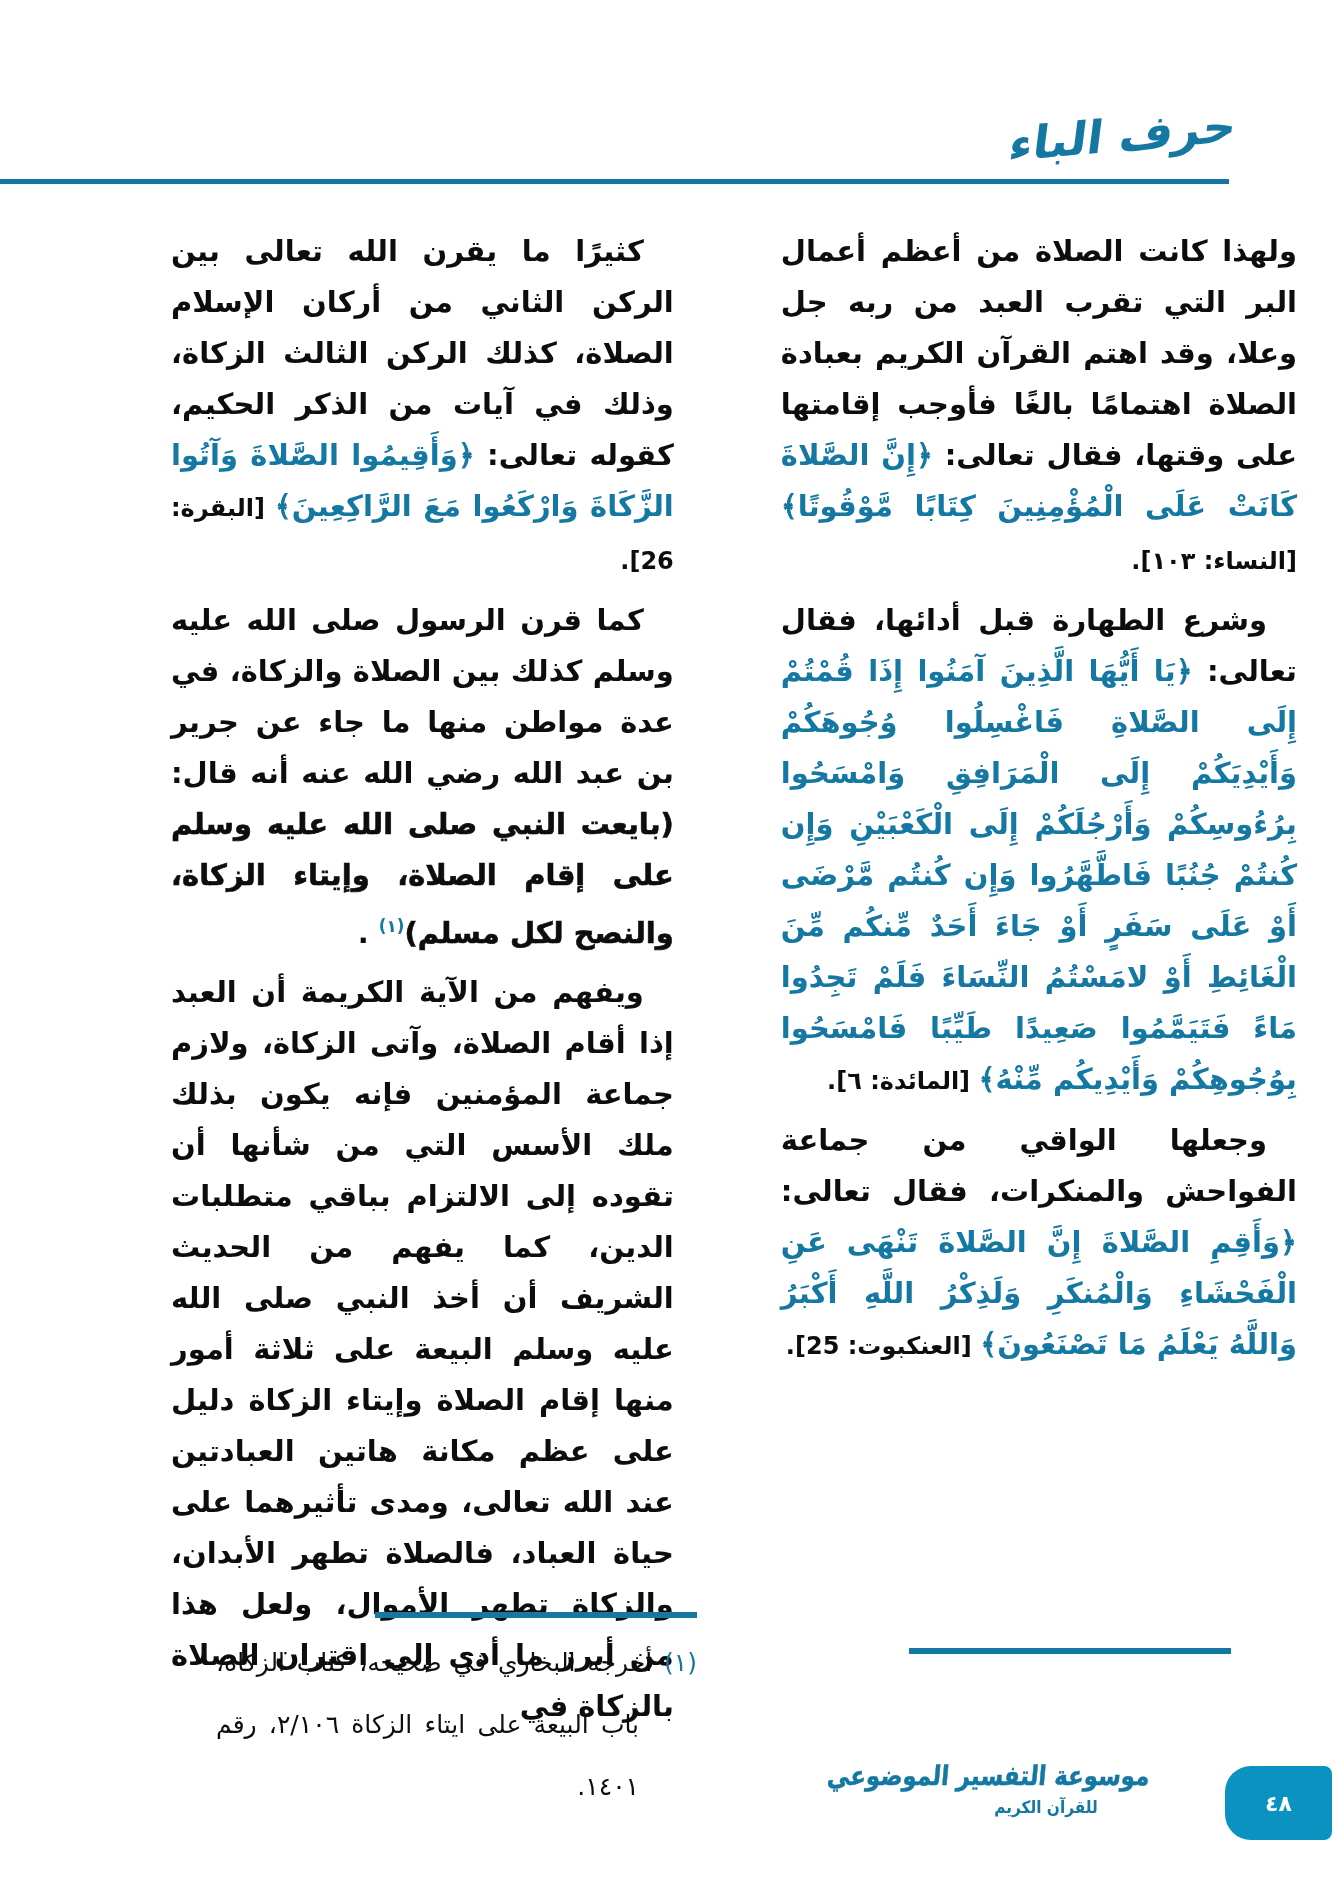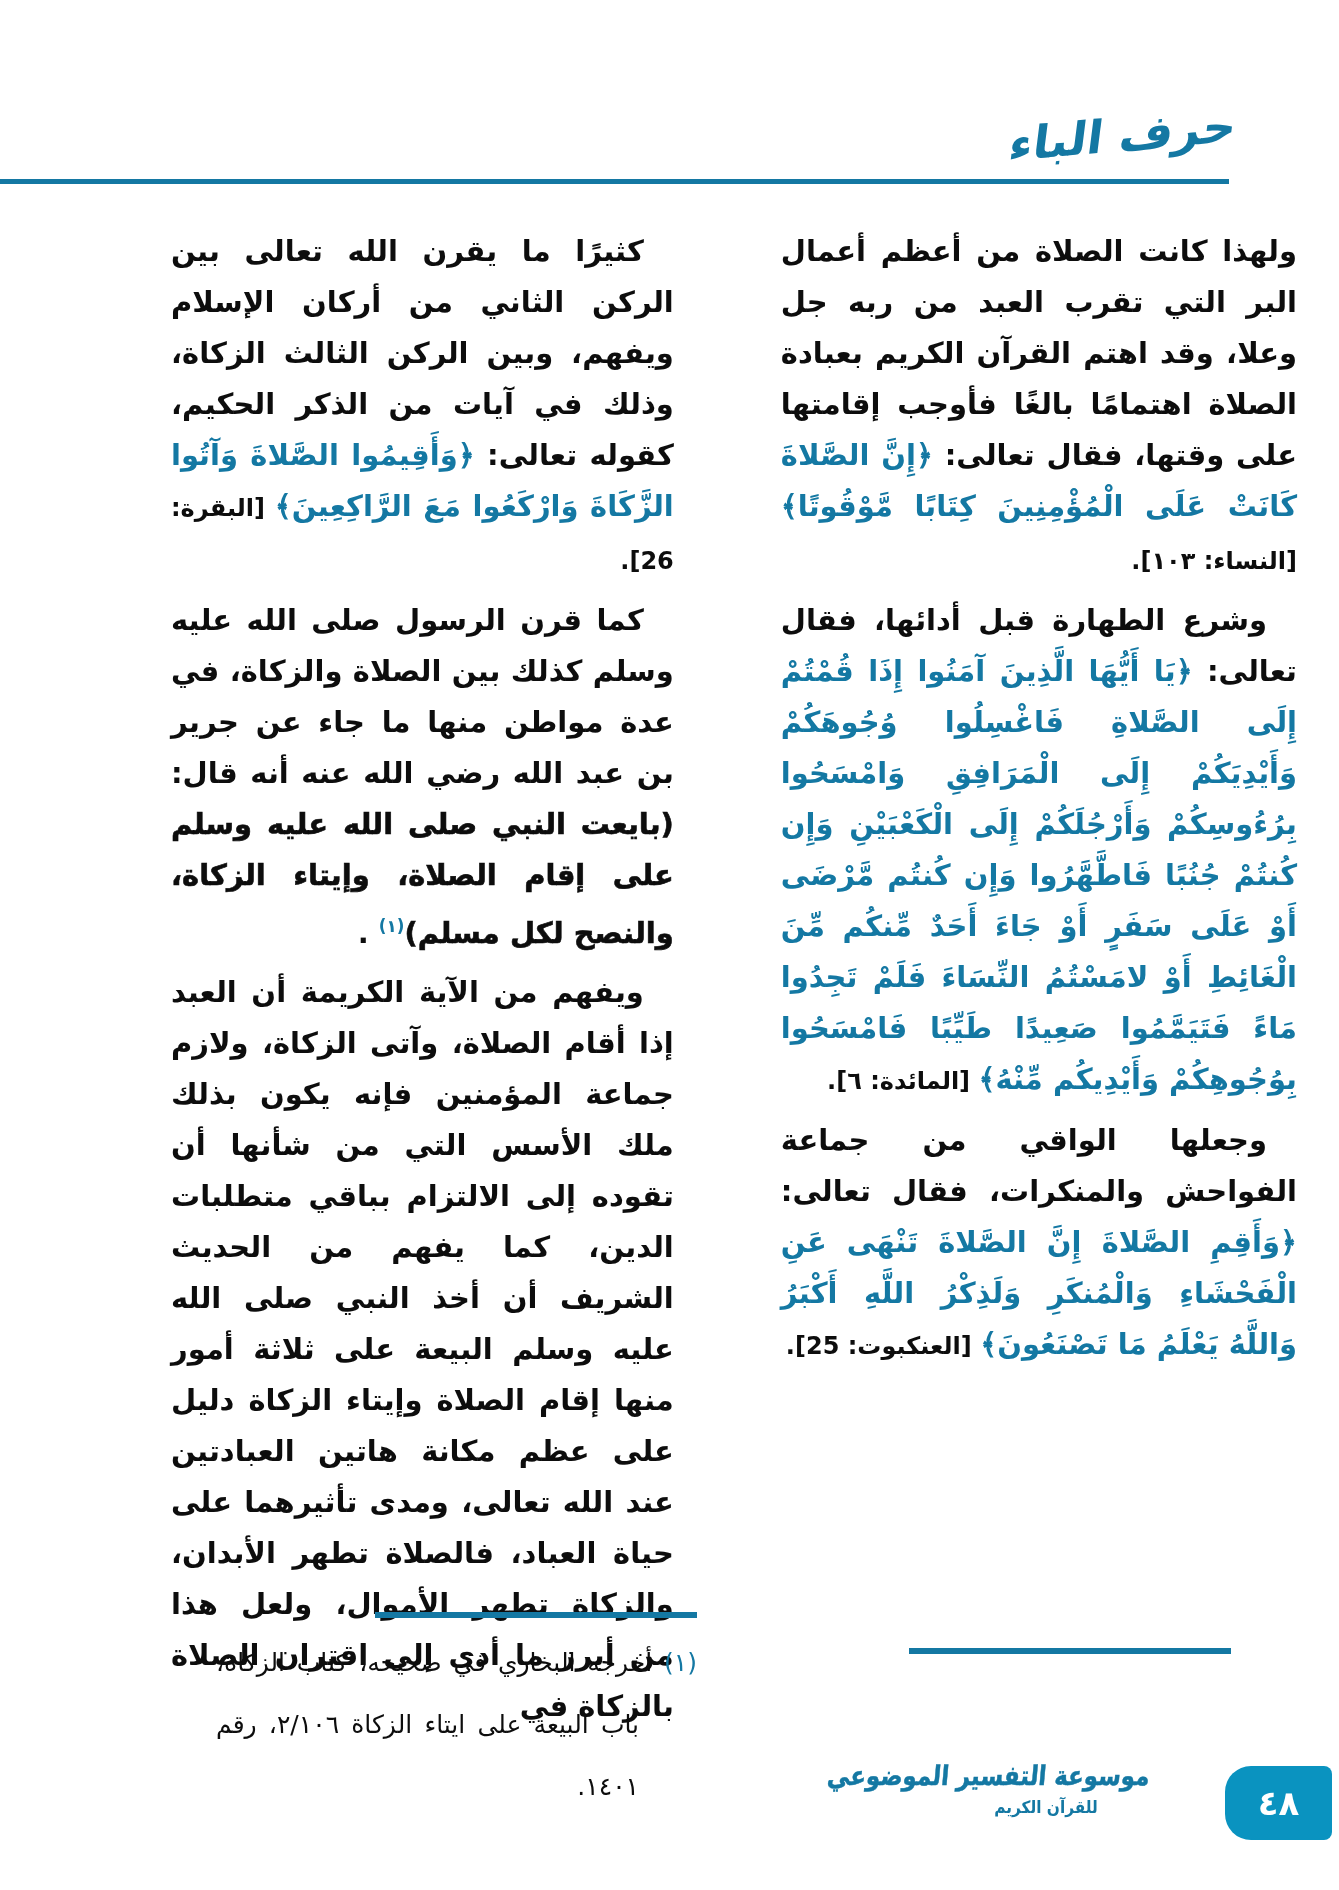--- a/index.html
+++ b/index.html
@@ -91,41 +91,41 @@
   .logo-sub{
     margin-top:6px;font-size:17px;font-weight:bold;
     transform:scaleX(0.9);
   }
   .page-badge{
     position:absolute;left:1225px;top:1766px;
     width:107px;height:74px;
     background:var(--badge);
     border-radius:26px 8px 8px 26px;
     display:flex;align-items:center;justify-content:center;
-    color:#fff;font-size:34px;font-weight:bold;
+    color:#fff;font-size:22px;font-weight:bold;
   }
 </style>
 </head>
 <body>
 
 <div class="page">
 
   <div class="section-title">حرف الباء</div>
   <div class="header-rule"></div>
 
   <div class="columns">
 
     <section class="col col-first">
       <p class="body flush"><span class="seg seg-text">ولهذا كانت الصلاة من أعظم أعمال البر التي تقرب العبد من ربه جل وعلا، وقد اهتم القرآن الكريم بعبادة الصلاة اهتمامًا بالغًا فأوجب إقامتها على وقتها، فقال تعالى: </span><span class="seg seg-verse">﴿إِنَّ الصَّلاةَ كَانَتْ عَلَى الْمُؤْمِنِينَ كِتَابًا مَّوْقُوتًا﴾</span><span class="seg seg-ref"> [النساء: ١٠٣].</span></p>
       <p class="body"><span class="seg seg-text">وشرع الطهارة قبل أدائها، فقال تعالى: </span><span class="seg seg-verse">﴿يَا أَيُّهَا الَّذِينَ آمَنُوا إِذَا قُمْتُمْ إِلَى الصَّلاةِ فَاغْسِلُوا وُجُوهَكُمْ وَأَيْدِيَكُمْ إِلَى الْمَرَافِقِ وَامْسَحُوا بِرُءُوسِكُمْ وَأَرْجُلَكُمْ إِلَى الْكَعْبَيْنِ وَإِن كُنتُمْ جُنُبًا فَاطَّهَّرُوا وَإِن كُنتُم مَّرْضَى أَوْ عَلَى سَفَرٍ أَوْ جَاءَ أَحَدٌ مِّنكُم مِّنَ الْغَائِطِ أَوْ لامَسْتُمُ النِّسَاءَ فَلَمْ تَجِدُوا مَاءً فَتَيَمَّمُوا صَعِيدًا طَيِّبًا فَامْسَحُوا بِوُجُوهِكُمْ وَأَيْدِيكُم مِّنْهُ﴾</span><span class="seg seg-ref"> [المائدة: ٦].</span></p>
       <p class="body"><span class="seg seg-text">وجعلها الواقي من جماعة الفواحش والمنكرات، فقال تعالى: </span><span class="seg seg-verse">﴿وَأَقِمِ الصَّلاةَ إِنَّ الصَّلاةَ تَنْهَى عَنِ الْفَحْشَاءِ وَالْمُنكَرِ وَلَذِكْرُ اللَّهِ أَكْبَرُ وَاللَّهُ يَعْلَمُ مَا تَصْنَعُونَ﴾</span><span class="seg seg-ref"> [العنكبوت: 25].</span></p>
     </section>
 
     <section class="col col-second">
-      <p class="body"><span class="seg seg-text">كثيرًا ما يقرن الله تعالى بين الركن الثاني من أركان الإسلام ويفهم، وبين الركن الثالث الزكاة، وذلك في آيات من الذكر الحكيم، كقوله تعالى: </span><span class="seg seg-verse">﴿وَأَقِيمُوا الصَّلاةَ وَآتُوا الزَّكَاةَ وَارْكَعُوا مَعَ الرَّاكِعِينَ﴾</span><span class="seg seg-ref"> [البقرة: 26].</span></p>
+      <p class="body"><span class="seg seg-text">كثيرًا ما يقرن الله تعالى بين الركن الثاني من أركان الإسلام الصلاة، كذلك الركن الثالث الزكاة، وذلك في آيات من الذكر الحكيم، كقوله تعالى: </span><span class="seg seg-verse">﴿وَأَقِيمُوا الصَّلاةَ وَآتُوا الزَّكَاةَ وَارْكَعُوا مَعَ الرَّاكِعِينَ﴾</span><span class="seg seg-ref"> [البقرة: 26].</span></p>
       <p class="body"><span class="seg seg-text">كما قرن الرسول صلى الله عليه وسلم كذلك بين الصلاة والزكاة، في عدة مواطن منها ما جاء عن جرير بن عبد الله رضي الله عنه أنه قال:</span><span class="seg seg-hadith">(بايعت النبي صلى الله عليه وسلم على إقام الصلاة، وإيتاء الزكاة، والنصح لكل مسلم)</span><sup class="seg seg-marker">(١)</sup><span class="seg seg-text"> .</span></p>
       <p class="body"><span class="seg seg-text">ويفهم من الآية الكريمة أن العبد إذا أقام الصلاة، وآتى الزكاة، ولازم جماعة المؤمنين فإنه يكون بذلك ملك الأسس التي من شأنها أن تقوده إلى الالتزام بباقي متطلبات الدين، كما يفهم من الحديث الشريف أن أخذ النبي صلى الله عليه وسلم البيعة على ثلاثة أمور منها إقام الصلاة وإيتاء الزكاة دليل على عظم مكانة هاتين العبادتين عند الله تعالى، ومدى تأثيرهما على حياة العباد، فالصلاة تطهر الأبدان، والزكاة تطهر الأموال، ولعل هذا من أبرز ما أدى إلى اقتران الصلاة بالزكاة في</span></p>
     </section>
 
   </div>
 
   <div class="footnote fn-left">
     <div class="fn-rule"></div>
     <p class="fn-text"><span class="seg seg-fnmark">(١) </span><span class="seg seg-text">أخرجه البخاري في صحيحه، كتاب الزكاة، باب البيعة على ايتاء الزكاة ٢/١٠٦، رقم ١٤٠١.</span></p>
   </div>

